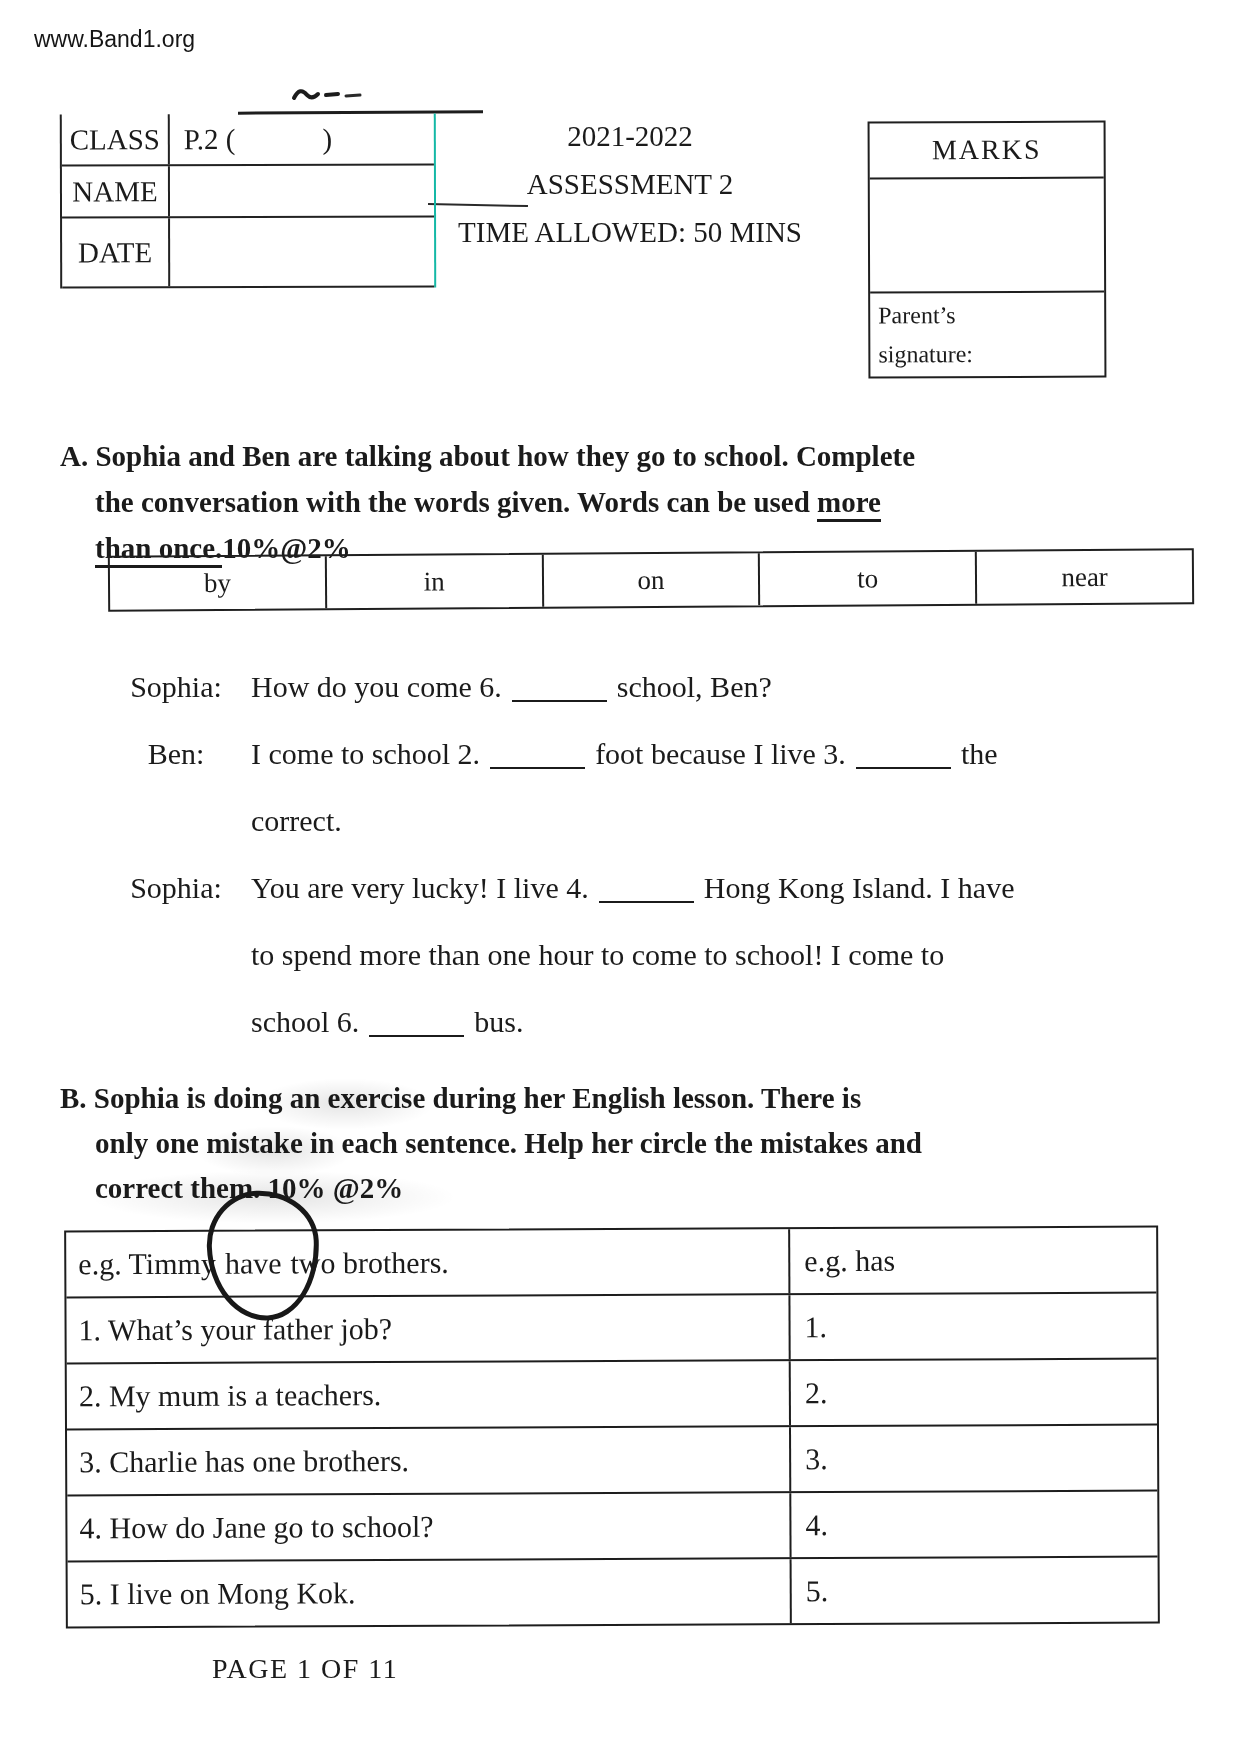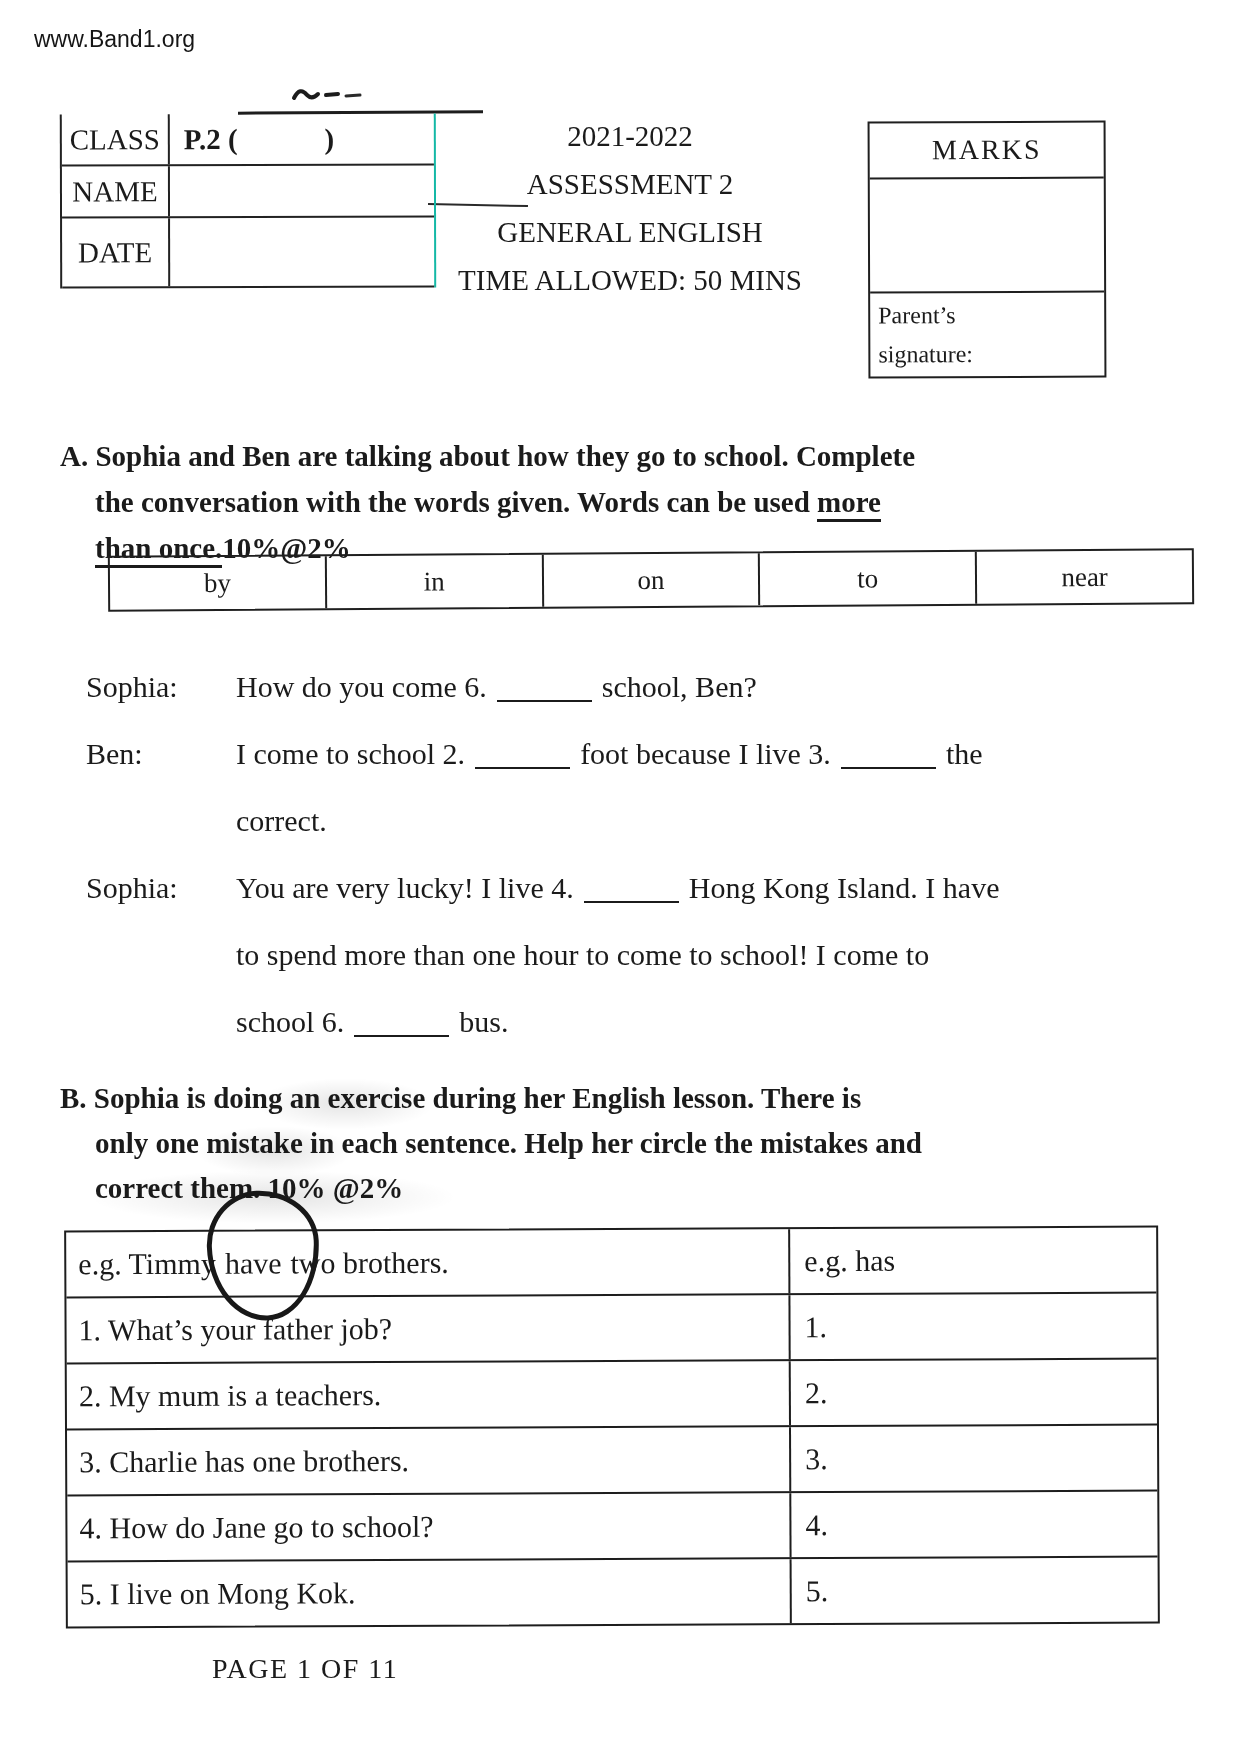--- a/index.html
+++ b/index.html
@@ -25,21 +25,21 @@
 
   
   .info-table{left:60px;top:114px;width:372px;border-left:2px solid #222;border-right:2px solid #14b8a6;
     font-size:29px;transform:rotate(-0.15deg);}
   .irow{display:flex;border-bottom:2px solid #222;}
   .irow.r1{height:50px;}
   .irow.r2{height:50px;}
   .irow.r3{height:50px;}
   .irow.r4{height:68px;}
   .ilabel{width:106px;border-right:2px solid #222;display:flex;align-items:center;justify-content:center;}
-  .ivalue{flex:1;display:flex;align-items:center;padding-left:14px;font-weight:bold;}
+  .ivalue{flex:1;display:flex;align-items:center;padding-left:14px;}
 
   
   .title-block{left:410px;top:112px;width:440px;text-align:center;font-size:29px;line-height:48px;}
 
   
   .marks-box{left:868px;top:121px;width:234px;border:2.5px solid #1f1f1f;transform:rotate(-0.2deg);}
   .marks-title{height:54px;border-bottom:2.5px solid #1f1f1f;display:flex;align-items:center;
     justify-content:center;font-size:28px;letter-spacing:2px;}
   .marks-space{height:112px;border-bottom:2.5px solid #1f1f1f;}
   .marks-parent{min-height:55px;padding:3px 8px 2px;font-size:24px;line-height:39px;}
@@ -51,21 +51,21 @@
   .hl.ind{margin-left:35px;}
   .uline{border-bottom:3px solid #1b1b1b;padding-bottom:1px;}
 
   
   .wordbank{left:108px;top:552px;width:1082px;height:52px;display:flex;
     border:2px solid #1f1f1f;transform:rotate(-0.4deg);font-size:27px;}
   .wcell{flex:1;display:flex;align-items:center;justify-content:center;border-right:2px solid #1f1f1f;}
   .wcell:last-child{border-right:none;}
 
   
-  .convo{left:86px;top:670px;width:1120px;font-size:30px;}
+  .convo{left:101px;top:670px;width:1120px;font-size:30px;text-align:center;}
   .cline{height:67px;display:flex;align-items:flex-start;white-space:nowrap;}
   .speaker{display:inline-block;width:150px;flex:0 0 150px;}
   .cline.cont{padding-left:150px;}
   .blank{display:inline-block;width:95px;border-bottom:2.5px solid #1b1b1b;height:1em;margin:0 10px;}
 
   
   .btable{left:65px;top:1228px;width:1090px;border:2.5px solid #1d1d1d;
     transform:rotate(-0.25deg);font-size:30px;}
   .brow{display:flex;height:64px;border-bottom:2.5px solid #1d1d1d;}
   .brow:last-child{border-bottom:none;}
@@ -106,21 +106,20 @@
   </div>
   <div class="irow r4">
     <div class="ilabel">DATE</div>
     <div class="ivalue"></div>
   </div>
 </div>
 
 <div class="abs title-block">
   <div>2021-2022</div>
   <div>ASSESSMENT 2</div>
-  <div>GENERAL ENGLISH</div>
   <div>TIME ALLOWED: 50 MINS</div>
 </div>
 
 <div class="abs marks-box">
   <div class="marks-title">MARKS</div>
   <div class="marks-space"></div>
   <div class="marks-parent">
     <div>Parent’s</div>
     <div>signature:</div>
   </div>

